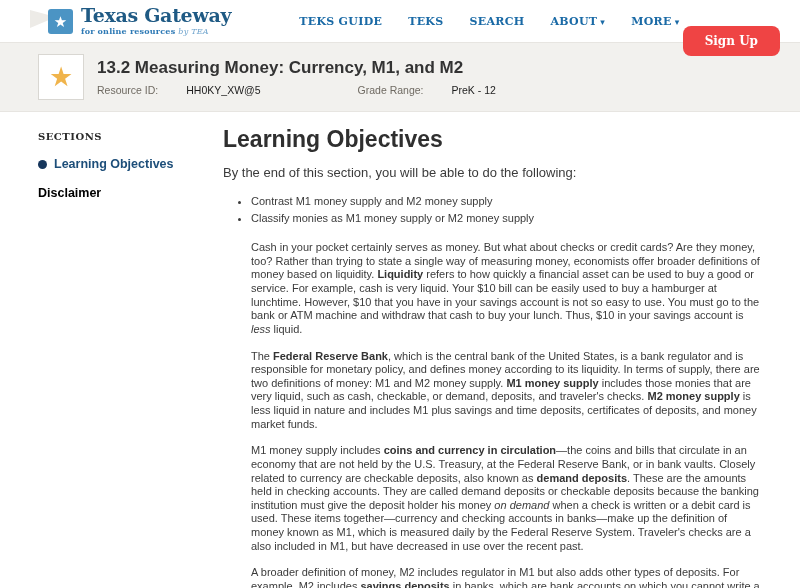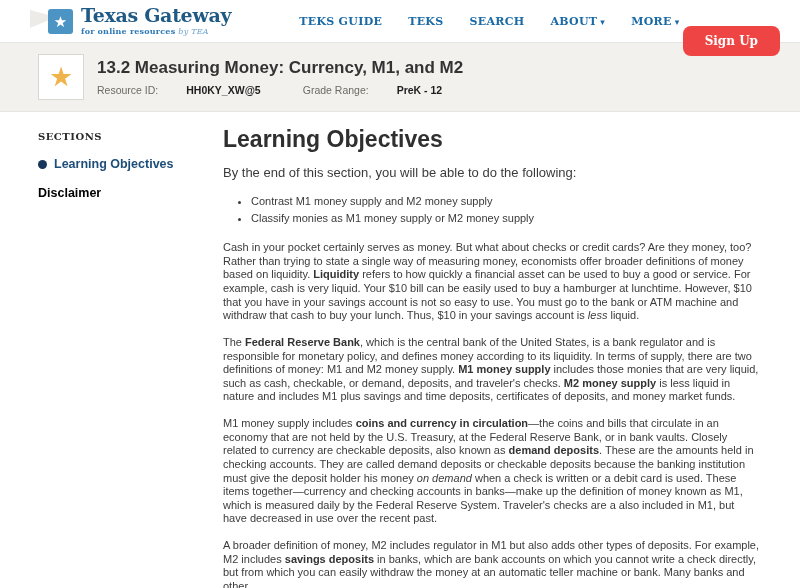--- a/index.html
+++ b/index.html
@@ -134,26 +134,26 @@
     color: #333333;
     line-height: 1.15;
   }
   .resource-meta {
     display: flex;
     margin-top: 6px;
     font-size: 10.5px;
     color: #6f6a62;
   }
   .resource-meta .meta-value {
-    font-weight: bold;
+    font-weight: normal;
     color: #1d1d1d;
     margin-left: 4px;
   }
   .meta-group { display: flex; gap: 24px; }
-  .meta-group + .meta-group { margin-left: 42px; }
+  .meta-group + .meta-group { margin-left: 97px; }
 
   
   .content {
     display: flex;
     padding: 15px 38px 0 38px;
   }
   .sidebar { width: 185px; flex: none; padding-top: 4px; }
   .sidebar-heading {
     font-family: "DejaVu Serif", serif;
     font-weight: bold;
@@ -202,20 +202,21 @@
   }
   .objectives li {
     font-size: 11px;
     line-height: 1.5;
   }
   .body-para {
     font-size: 11px;
     line-height: 1.24;
     margin-bottom: 13px;
     color: #3b3b3b;
+    margin-left: 28px;
   }
   .body-para strong { color: #333333; }
 </style>
 </head>
 <body>
 
 <header class="site-header">
   <div class="logo">
     <div class="logo-flag"></div>
     <div class="logo-square">

